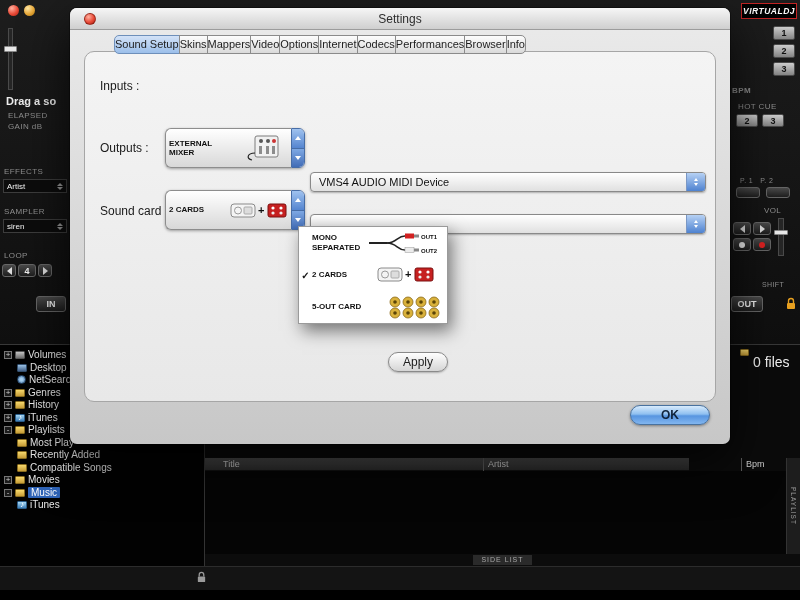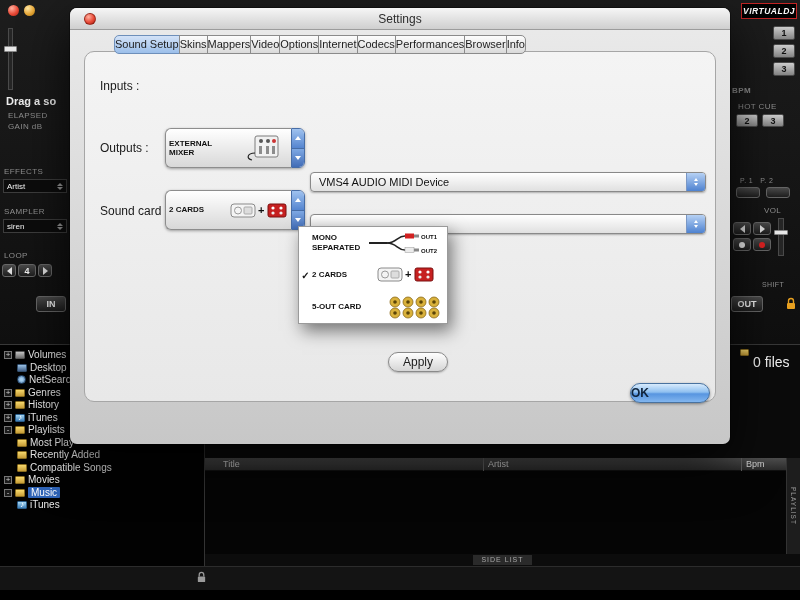--- a/index.html
+++ b/index.html
@@ -34,21 +34,21 @@
   .trow.d1{padding-left:13px}
   .exp{width:8px;height:8px;border:1px solid #777;background:#1c1c1c;color:#ccc;font-size:8px;line-height:6px;text-align:center;flex:0 0 auto}
   .ticon{width:10px;height:8px;border-radius:1px;flex:0 0 auto}
   .ticon.folder{background:linear-gradient(#f8da6e,#c89e38);border:1px solid #8a6d1f}
   .ticon.drive{background:linear-gradient(#c4c4c4,#6f6f6f);border:1px solid #555}
   .ticon.desk{background:linear-gradient(#9cc4e8,#45638a);border:1px solid #34506f}
   .ticon.net{width:9px;height:9px;border-radius:50%;background:radial-gradient(circle,#a8d2f2 25%,#3a6a9e);border:1px solid #2a4a6d}
   .ticon.note{background:linear-gradient(#a8d8f4,#3d7fb8);border:1px solid #2a5d8a;position:relative}
   .ticon.note::before{content:"♪";position:absolute;left:2px;top:-2px;font-size:8px;color:#fff}
   .tlabel.sel{background:#2f64b8;color:#fff;padding:0 3px;border-radius:1px}
-  .thead{left:205px;top:458px;width:581px;height:13px;background:linear-gradient(#4d4d4d,#2c2c2c);border-bottom:1px solid #111}
+  .thead{left:205px;top:458px;width:484px;height:13px;background:linear-gradient(#4d4d4d,#2c2c2c);border-bottom:1px solid #111}
   .th{position:absolute;top:1px;color:#d0d0d0;font-size:9px}
   .colsep{position:absolute;top:0;width:1px;height:13px;background:#5f5f5f}
   .tbody{left:205px;top:471px;width:581px;height:83px;background:#050505}
   .pl-strip{left:786px;top:458px;width:14px;height:96px;background:#1d1d1d;border-left:1px solid #333;display:flex;align-items:center;justify-content:center}
   .pl-strip span{writing-mode:vertical-rl;font-size:6.5px;color:#9a9a9a;letter-spacing:1px}
   .sidelist-bar{left:205px;top:554px;width:595px;height:12px;background:#0c0c0c;display:flex;justify-content:center}
   .sidelist-tag{background:#2a2a2a;color:#a8a8a8;font-size:7px;letter-spacing:1px;padding:1px 8px;margin-top:1px;height:10px}
   .bottom-panel{left:0;top:566px;width:800px;height:24px;background:#141414;border-top:1px solid #2c2c2c}
   .bottom-bar{left:0;top:590px;width:800px;height:10px;background:#000}
   .mini-folder{width:9px;height:7px;background:linear-gradient(#f8da6e,#c89e38);border:1px solid #8a6d1f;border-radius:1px}
@@ -77,21 +77,21 @@
   .popup-text{flex:1;font-size:11px;color:#111;padding:0 8px;white-space:nowrap;overflow:hidden}
   .popup-cap{width:19px;height:18px;border-radius:0 3px 3px 0;background:linear-gradient(#b6d1f4,#4e82d0);display:flex;flex-direction:column;align-items:center;justify-content:center;gap:2px;border-left:1px solid #7a97c4}
   .tri-uw2{width:0;height:0;border-left:2.5px solid transparent;border-right:2.5px solid transparent;border-bottom:3.5px solid #fff}
   .tri-dw2{width:0;height:0;border-left:2.5px solid transparent;border-right:2.5px solid transparent;border-top:3.5px solid #fff}
   .menu{position:absolute;left:228px;top:218px;width:150px;height:98px;background:#fff;border:1px solid #9a9a9a;box-shadow:4px 7px 16px rgba(0,0,0,.5);z-index:20}
   .menu-row{position:relative;height:32px;display:flex;align-items:center}
   .mcheck{width:13px;text-align:center;font-size:10px;color:#111;font-weight:bold;flex:0 0 auto}
   .mlabel{width:52px;font-size:8px;font-weight:bold;color:#111;line-height:1.25;flex:0 0 auto}
   .mart{position:absolute;right:2px;top:3px}
   .apply-btn{position:absolute;left:318px;top:344px;width:60px;height:20px;border-radius:10px;background:linear-gradient(#ffffff,#d5d5d5);border:1px solid #8a8a8a;font-size:12px;color:#1d1d1d;text-align:center;line-height:18px;box-shadow:0 1px 2px rgba(0,0,0,.25)}
-  .ok-btn{position:absolute;left:560px;top:375px;width:80px;height:20px;border-radius:10px;background:linear-gradient(#d8ebfc 0%,#8fc0f0 45%,#5795e0 55%,#82b6ef 100%);border:1px solid #49729f;font-size:12px;font-weight:bold;color:#10243c;line-height:18px;box-shadow:0 1px 3px rgba(0,0,0,.4)}
+  .ok-btn{position:absolute;left:560px;top:397px;width:80px;height:20px;border-radius:10px;background:linear-gradient(#d8ebfc 0%,#8fc0f0 45%,#5795e0 55%,#82b6ef 100%);border:1px solid #49729f;font-size:12px;font-weight:bold;color:#10243c;text-align:center;line-height:18px;box-shadow:0 1px 3px rgba(0,0,0,.4)}
 </style>
 </head>
 <body>
 
 <div id="screen">
 
   <div class="abs top-deck"></div>
   <div class="abs hr-div"></div>
 
   <span class="abs light red" style="left:8px;top:5px"></span>

